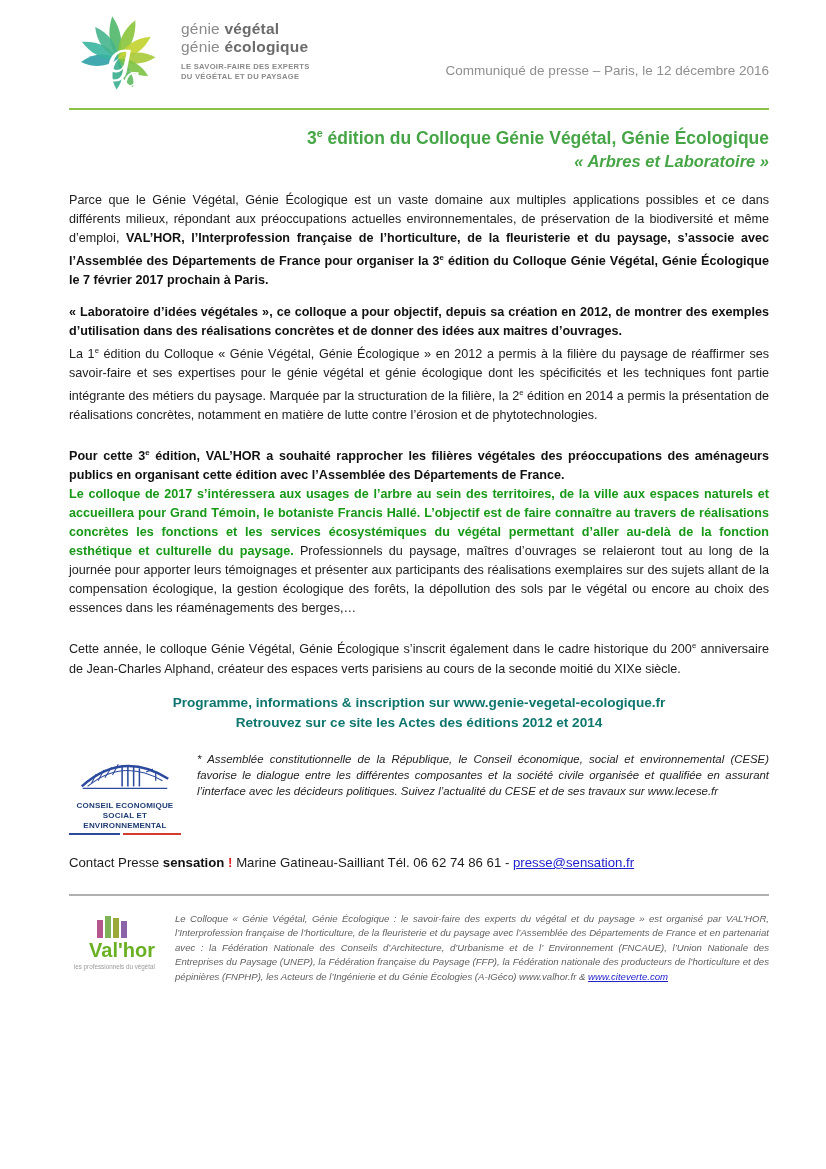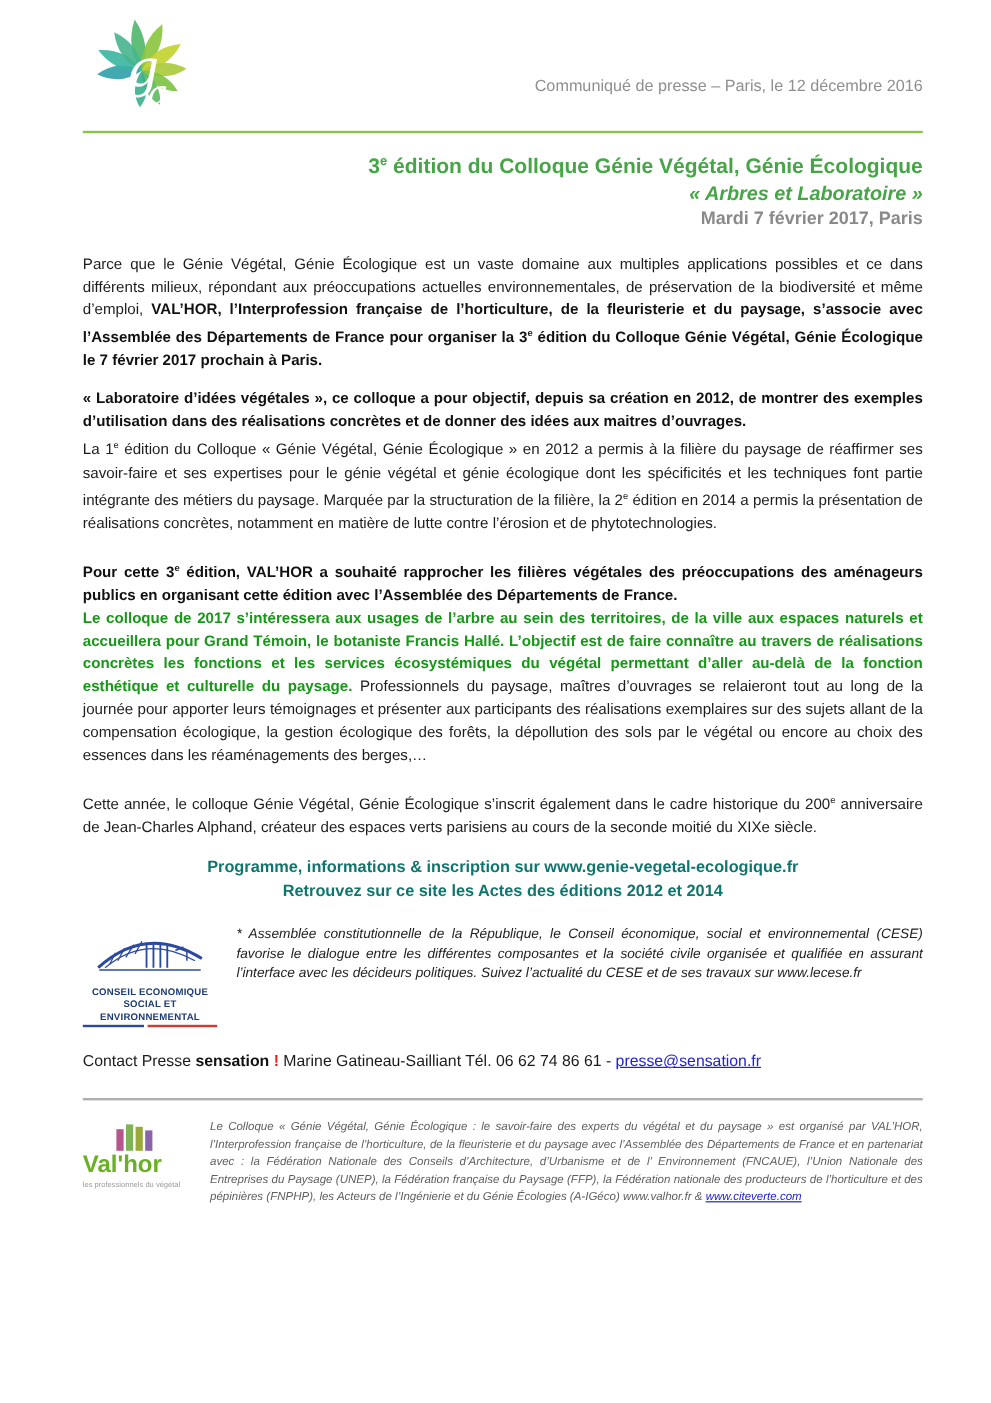--- a/index.html
+++ b/index.html
@@ -53,21 +53,21 @@
   .cese-note { font-size:11.4px; font-style:italic; line-height:16px; text-align:justify; color:#222; flex:1; padding-top:2px; }
 
   
   .contact { margin-top:20px; font-size:13.2px; }
   .contact .agency { font-weight:bold; color:#111; }
   .contact .bang { font-weight:bold; color:#e02020; }
   a.link { color:#2222cc; text-decoration:underline; cursor:pointer; }
 
   
   .footer { margin-top:24px; border-top:2px solid #b0b0b0; padding-top:16px; display:flex; gap:20px; }
-  .valhor { width:86px; flex:0 0 86px; text-align:left; padding-top:4px; }
+  .valhor { width:86px; flex:0 0 86px; text-align:right; padding-top:4px; }
   .valhor-bars { display:flex; justify-content:center; gap:2px; align-items:flex-end; height:22px; }
   .valhor-bars i { display:block; width:6px; }
   .valhor-name { font-size:20px; font-weight:bold; color:#6ab023; line-height:1.1; margin-top:1px; font-family:"Liberation Sans", sans-serif; }
   .valhor-tag { font-size:6.3px; color:#9a9a9a; margin-top:2px; }
   .footer-note { flex:1; font-size:9.6px; font-style:italic; color:#5f5f5f; line-height:14.5px; text-align:justify; }
 </style>
 </head>
 <body>
 
 <div class="page">
@@ -86,28 +86,35 @@
               <path d="M0 0 C8 -13 8 -28 0 -42 C-8 -28 -8 -13 0 0 Z" fill="#c3d232" opacity=".92" transform="rotate(56)"></path>
               <path d="M0 0 C8 -13 8 -27 0 -40 C-8 -27 -8 -13 0 0 Z" fill="#aacb3c" opacity=".92" transform="rotate(88)"></path>
               <path d="M0 0 C7 -12 7 -25 0 -37 C-7 -25 -7 -12 0 0 Z" fill="#7cc243" opacity=".9" transform="rotate(120)"></path>
               <path d="M0 0 C7 -12 7 -24 0 -35 C-7 -24 -7 -12 0 0 Z" fill="#5fba62" opacity=".9" transform="rotate(152)"></path>
               <path d="M0 0 C7 -11 7 -23 0 -33 C-7 -23 -7 -11 0 0 Z" fill="#3aaf8f" opacity=".9" transform="rotate(183)"></path>
               <text x="-14" y="14" font-family="DejaVu Serif, serif" font-style="italic" font-size="46" fill="#ffffff">g</text>
               <text x="4" y="30" font-family="DejaVu Serif, serif" font-style="italic" font-size="30" fill="#ffffff">g</text>
             </g>
           </svg>
         </span>
+        <div class="brand-text">
+          <div class="brand-line"><span>génie </span><b>végétal</b></div>
+          <div class="brand-line"><span>génie </span><b>écologique</b></div>
+          <div class="brand-tag">
+            <div>LE SAVOIR-FAIRE DES EXPERTS</div>
+            <div>DU VÉGÉTAL ET DU PAYSAGE</div>
+          </div>
+        </div>
       </div>
       <div class="press-line">Communiqué de presse – Paris, le 12 décembre 2016</div>
     </div>
 
     <div class="title-block">
       <div class="title-1"><span>3</span><sup>e</sup><span> édition du Colloque Génie Végétal, Génie Écologique</span></div>
       <div class="title-2">« Arbres et Laboratoire »</div>
-      <div class="title-3">Mardi 7 février 2017, Paris</div>
     </div>
 
     <div class="body">
       <p class="p mt-lg"><span>Parce que le Génie Végétal, Génie Écologique est un vaste domaine aux multiples applications possibles et ce dans différents milieux, répondant aux préoccupations actuelles environnementales, de préservation de la biodiversité et même d’emploi, </span><span class="bold">VAL’HOR, l’Interprofession française de l’horticulture, de la fleuristerie et du paysage, s’associe avec l’Assemblée des Départements de France pour organiser la 3</span><sup class="bold">e</sup><span class="bold"> édition du Colloque Génie Végétal, Génie Écologique le 7 février 2017 prochain à Paris.</span></p>
 
       <p class="p mt-md"><span class="bold">« Laboratoire d’idées végétales », ce colloque a pour objectif, depuis sa création en 2012, de montrer des exemples d’utilisation dans des réalisations concrètes et de donner des idées aux maitres d’ouvrages.</span></p>
 
       <p class="p"><span>La 1</span><sup>e</sup><span> édition du Colloque « Génie Végétal, Génie Écologique » en 2012 a permis à la filière du paysage de réaffirmer ses savoir-faire et ses expertises pour le génie végétal et génie écologique dont les spécificités et les techniques font partie intégrante des métiers du paysage. Marquée par la structuration de la filière, la 2</span><sup>e</sup><span> édition en 2014 a permis la présentation de réalisations concrètes, notamment en matière de lutte contre l’érosion et de phytotechnologies.</span></p>
 
       <p class="p mt-lg"><span class="bold">Pour cette 3</span><sup class="bold">e</sup><span class="bold"> édition, VAL’HOR a souhaité rapprocher les filières végétales des préoccupations des aménageurs publics en organisant cette édition avec l’Assemblée des Départements de France.</span></p>

